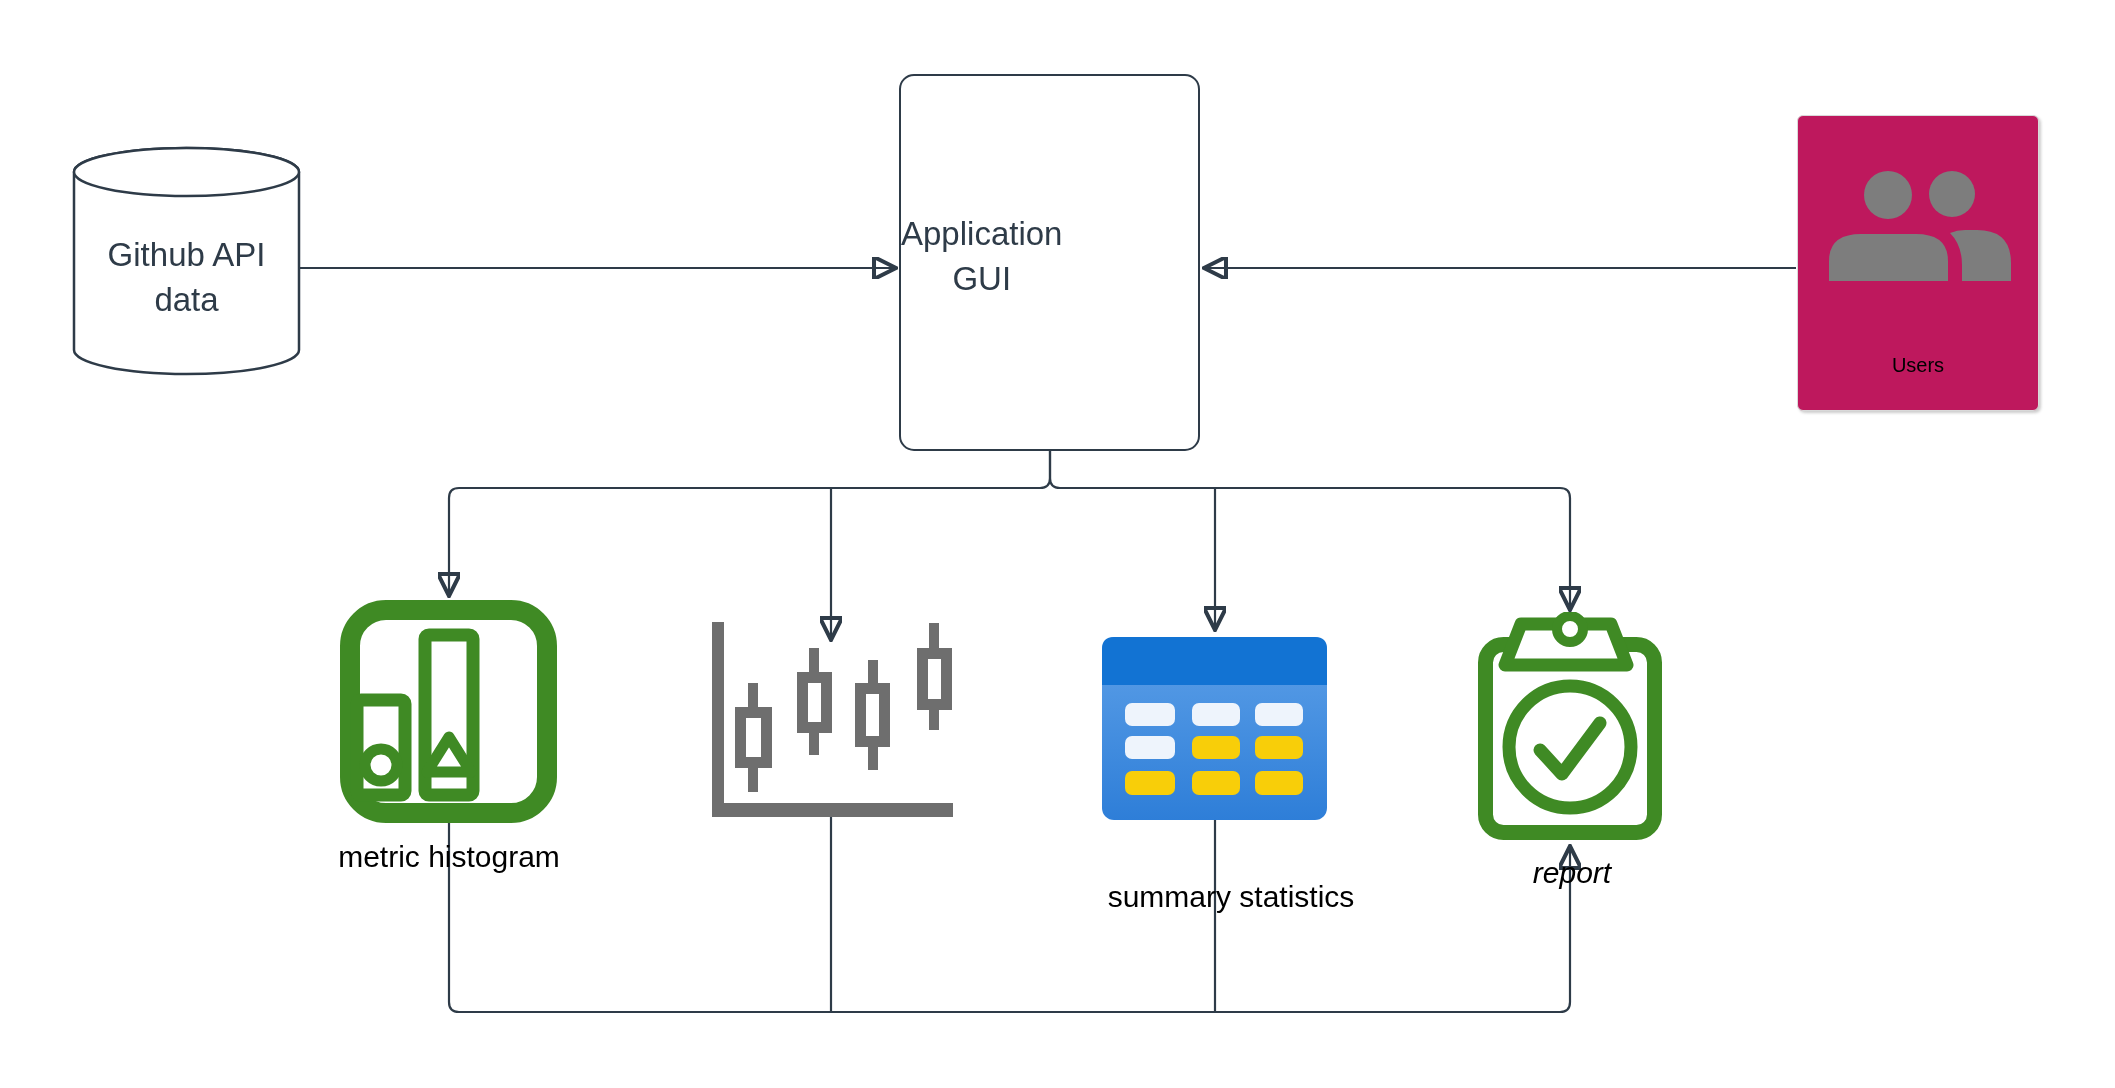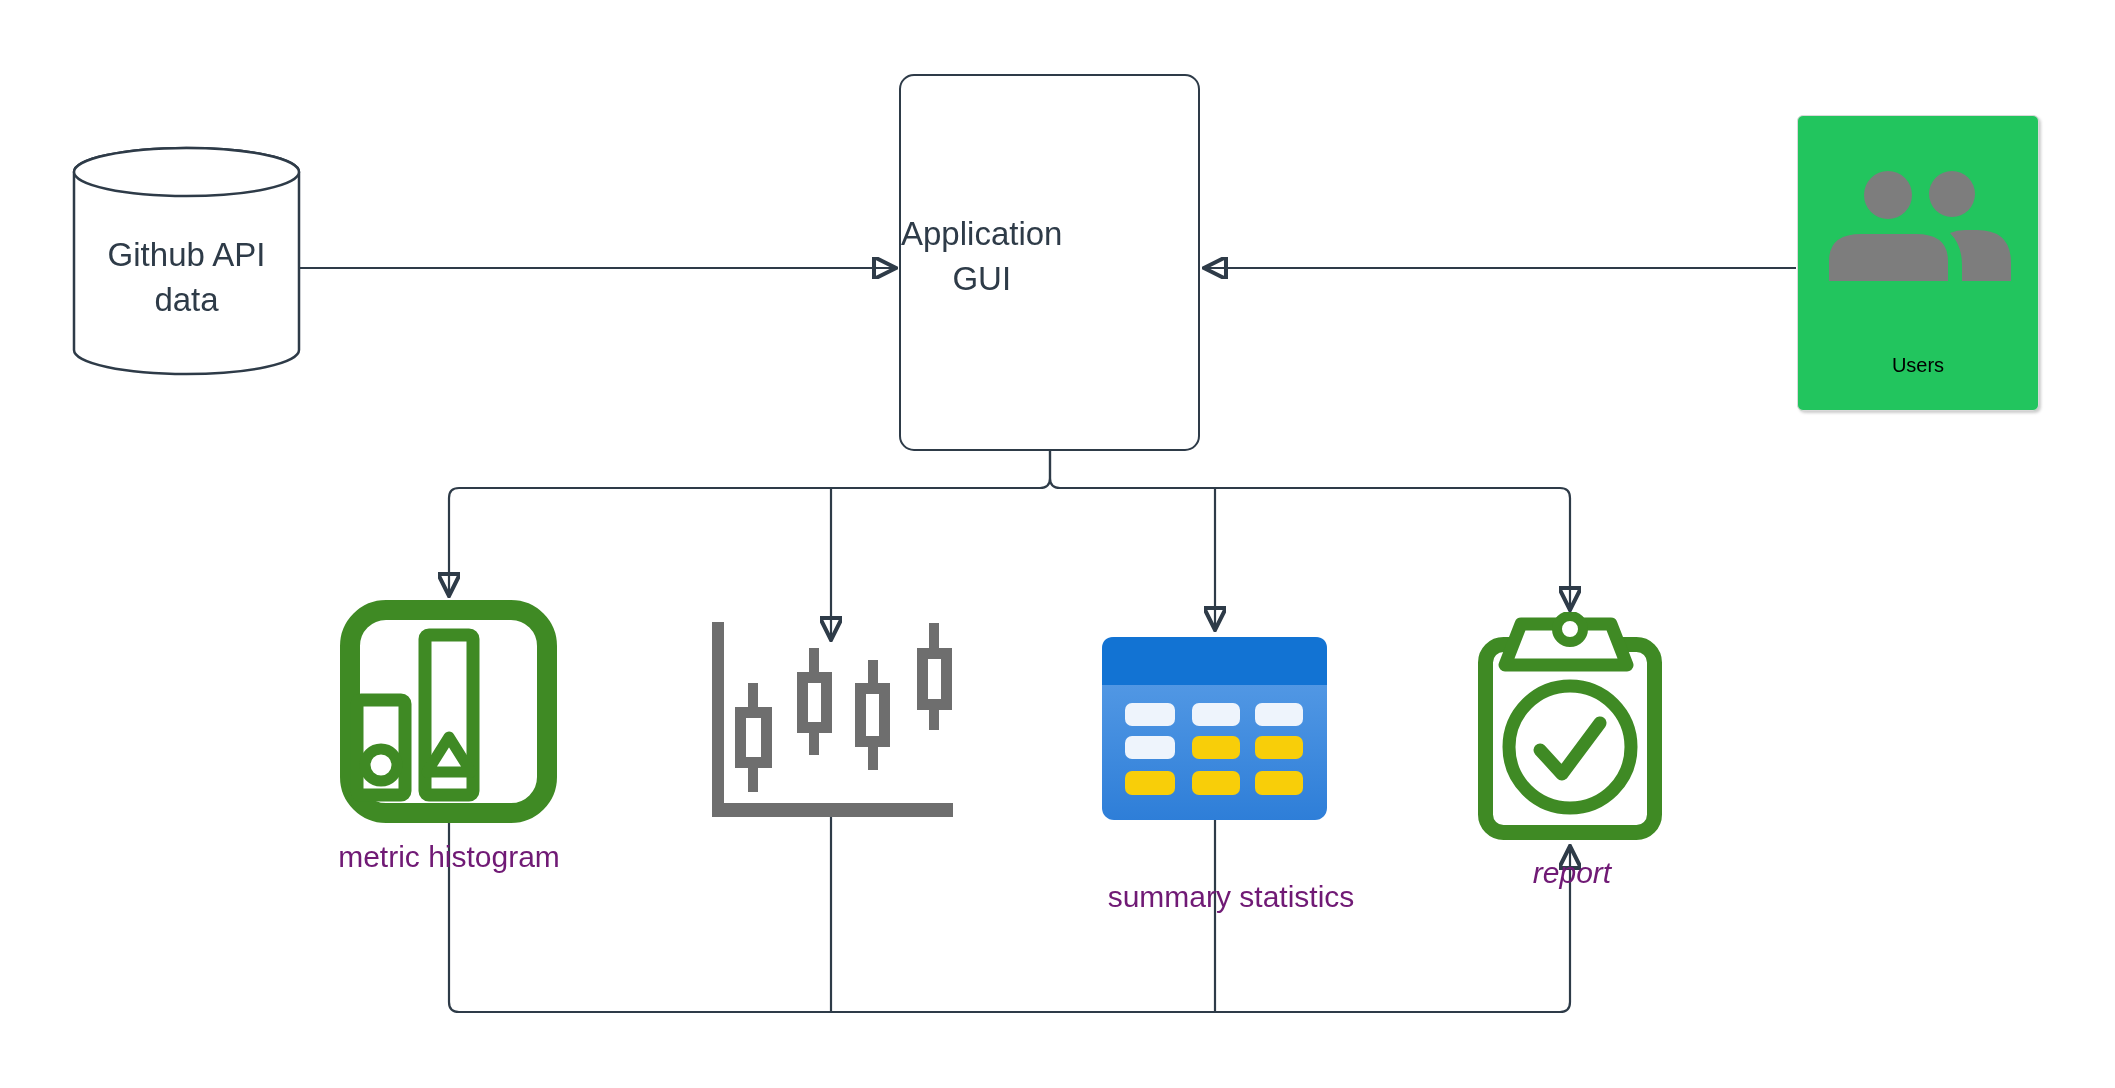--- a/index.html
+++ b/index.html
@@ -27,37 +27,37 @@
   .node-gui{
     left:899px;top:74px;width:301px;height:377px;
     border:2.5px solid #2e3b48;border-radius:15px;background:#ffffff;
     display:flex;align-items:center;justify-content:flex-start;
     padding-bottom:12px;
     font-size:33px;line-height:1.35;
   }
   
   .node-users{
     left:1797px;top:115px;width:242px;height:296px;
-    background:#22c55e;border:1px solid #d9d9d9;border-radius:6px;
+    background:#be185d;border:1px solid #d9d9d9;border-radius:6px;
     box-shadow:2px 2px 3px rgba(0,0,0,0.2);
   }
   .node-users svg{position:absolute;left:31px;top:55px;}
   .users-label{
     position:absolute;left:0;top:238px;width:100%;
     text-align:center;font-size:20px;color:#000000;
   }
   
   .icon-histogram{left:340px;top:600px;width:217px;height:223px;}
   .icon-candlestick{left:705px;top:615px;width:255px;height:205px;}
   .icon-table{left:1102px;top:637px;width:225px;height:183px;}
   .icon-report{left:1478px;top:612px;width:184px;height:232px;}
   
   .bottom-label{
     position:absolute;transform:translateX(-50%);
-    font-size:30px;color:#701a75;white-space:nowrap;z-index:3;
+    font-size:30px;color:#000000;white-space:nowrap;z-index:3;
   }
   .label-histogram{left:449px;top:840px;}
   .label-table{left:1215px;top:880px;margin-left:16px;}
   .label-report{left:1572px;top:856px;font-style:italic;}
 </style>
 </head>
 <body>
 
 <div class="canvas">
 

